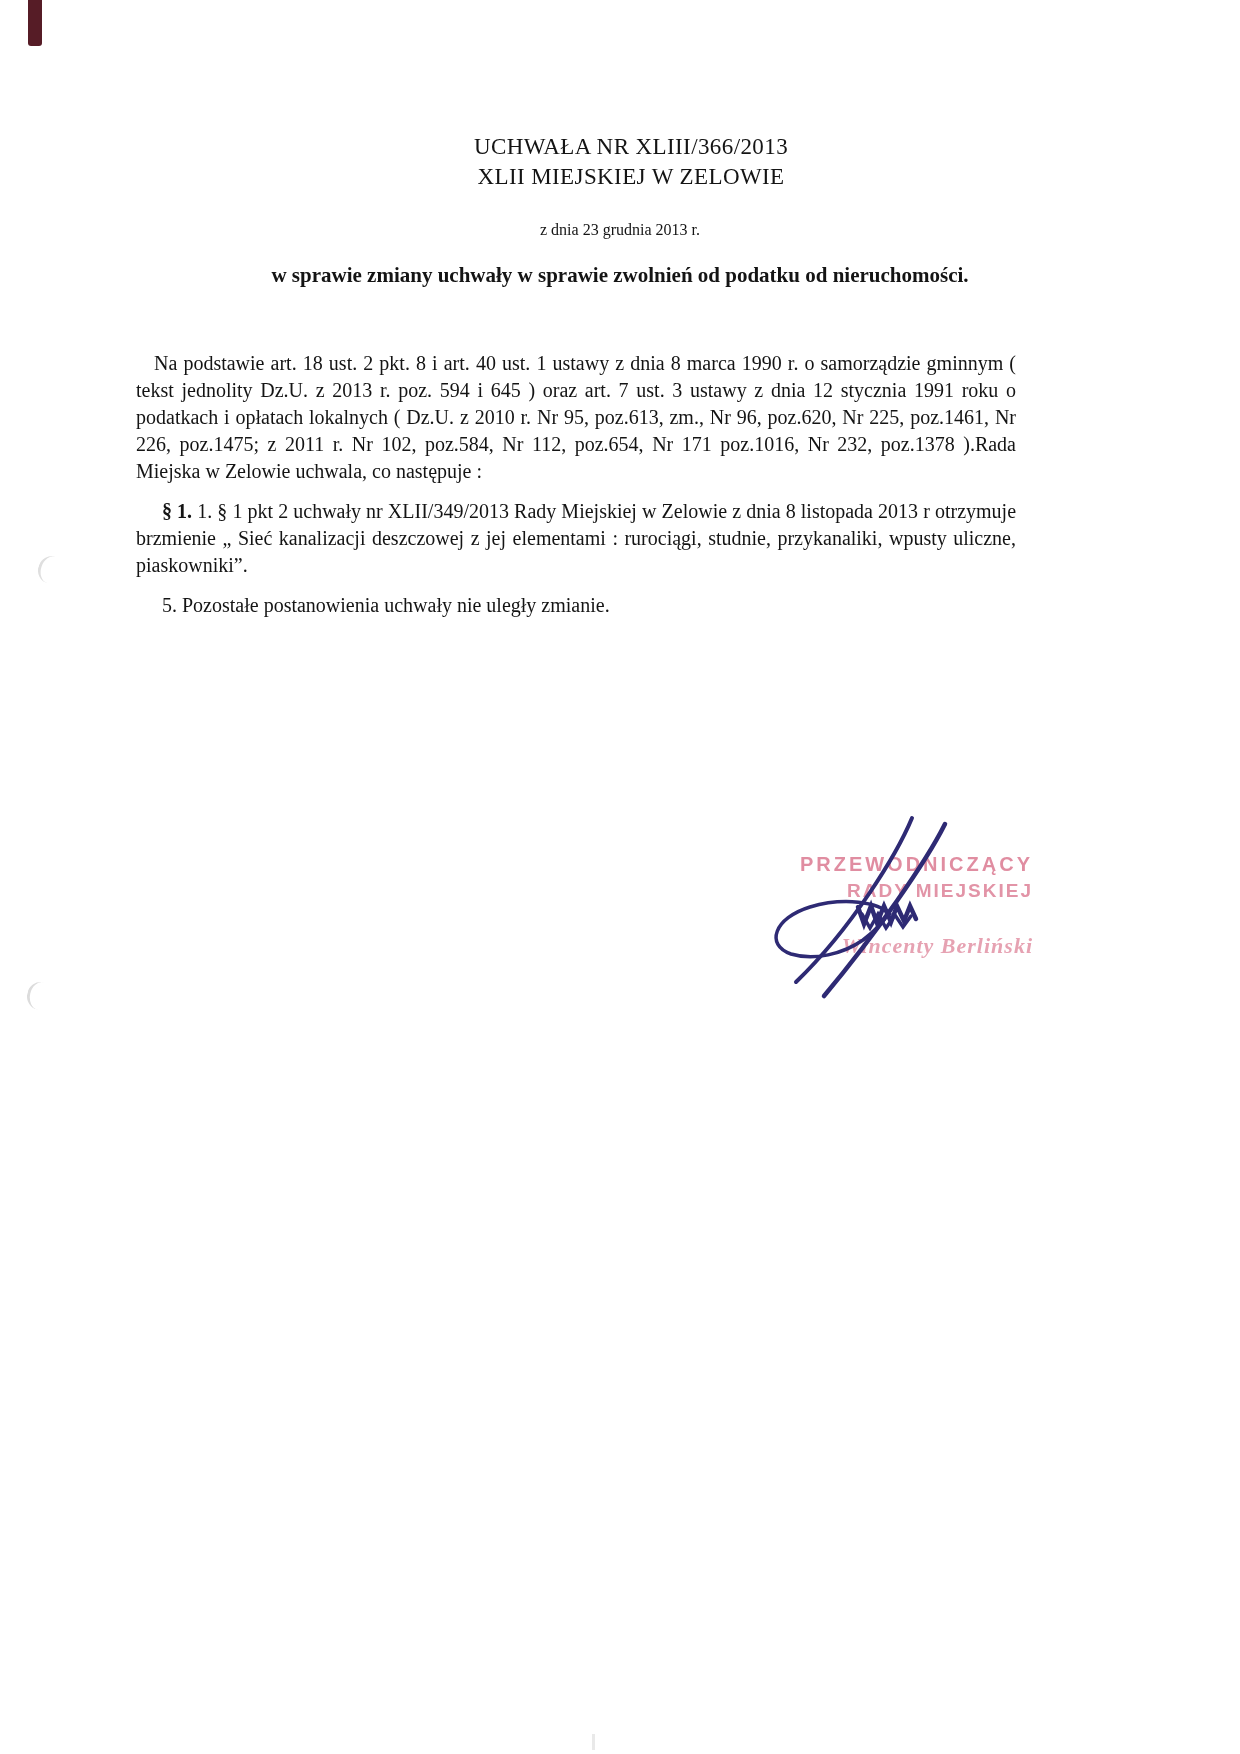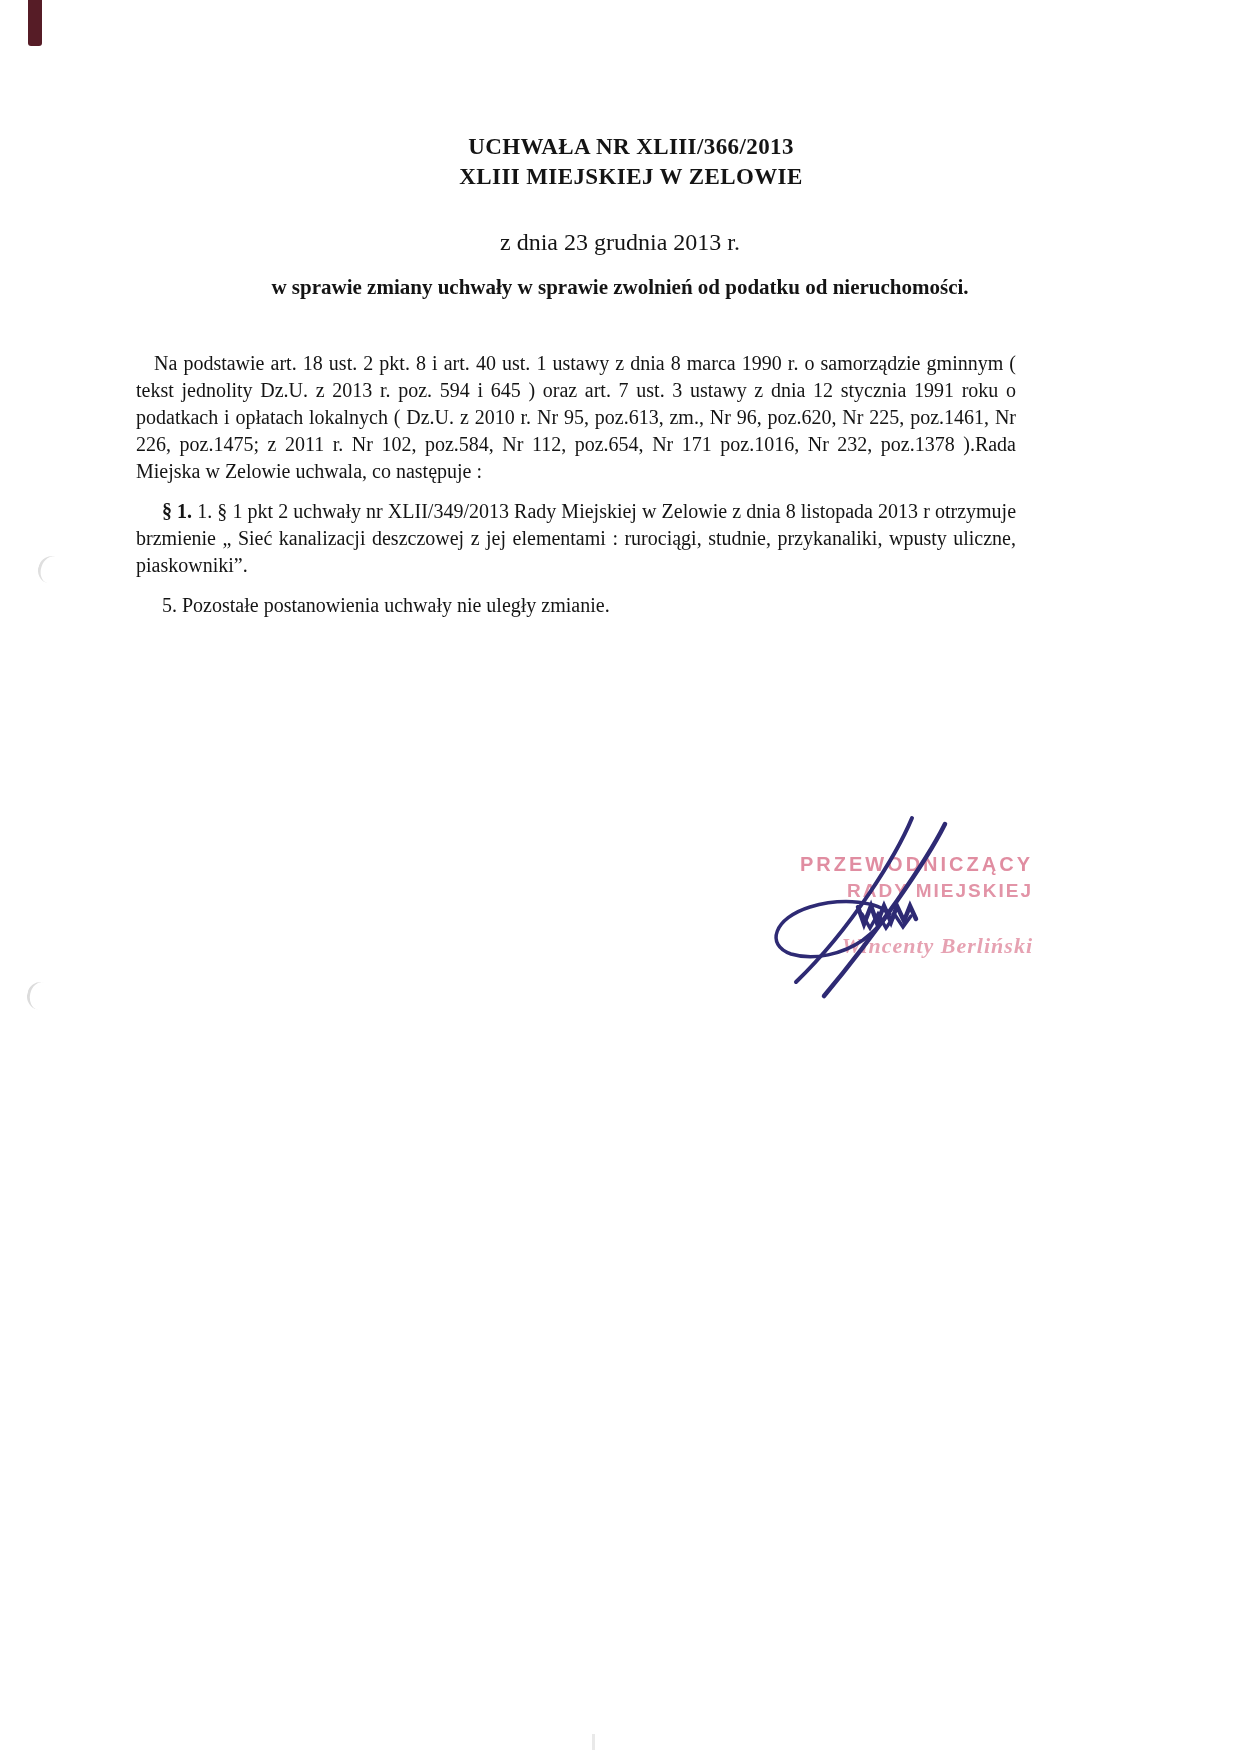--- a/index.html
+++ b/index.html
@@ -13,22 +13,22 @@
   }
   
   .artifact{position:absolute;pointer-events:none;}
   .red-bar{left:28px;top:0;width:14px;height:46px;background:#561c26;border-radius:0 0 3px 3px;}
   .curve-mark{width:24px;height:28px;border-left:3px solid #dadada;border-radius:50%;opacity:.85;}
   .curve-1{left:38px;top:556px;transform:rotate(18deg);}
   .curve-2{left:27px;top:982px;transform:rotate(12deg);border-color:#d6d6d6;}
   .bottom-tick{left:592px;top:1734px;width:3px;height:16px;background:#e9e9e9;}
   
   .doc-header{position:absolute;top:132px;left:0;width:1240px;text-align:center;}
-  .title-line{font-size:23px;font-weight:bold;line-height:30px;letter-spacing:.4px;padding-left:22px;}
-  .date-line{font-size:24px;line-height:26px;margin-top:37px;}
+  .title-line{font-size:23px;font-weight:normal;line-height:30px;letter-spacing:.4px;padding-left:22px;}
+  .date-line{font-size:16px;line-height:26px;margin-top:25px;}
   .subject-line{font-size:21px;font-weight:bold;line-height:26px;margin-top:19px;}
   
   .doc-body{
     position:absolute;top:350px;left:136px;width:880px;
     font-size:20px;line-height:27px;text-align:justify;
   }
   .para{margin:0;}
   .para + .para{margin-top:13px;}
   .indent-sm{text-indent:18px;}
   .indent-md{text-indent:26px;}
@@ -57,21 +57,21 @@
 
 <div class="page">
 
   <div class="artifact red-bar"></div>
   <div class="artifact curve-mark curve-1"></div>
   <div class="artifact curve-mark curve-2"></div>
   <div class="artifact bottom-tick"></div>
 
   <header class="doc-header">
     <div class="title-line">UCHWAŁA NR XLIII/366/2013</div>
-    <div class="title-line">XLIII MIEJSKIEJ W ZELOWIE</div>
+    <div class="title-line">XLII MIEJSKIEJ W ZELOWIE</div>
     <div class="date-line">z dnia 23 grudnia 2013 r.</div>
     <div class="subject-line">w sprawie zmiany uchwały w sprawie zwolnień od podatku od nieruchomości.</div>
   </header>
 
   <main class="doc-body">
     <p class="para indent-sm">Na podstawie art. 18 ust. 2 pkt. 8 i art. 40 ust. 1 ustawy z dnia 8 marca 1990 r. o samorządzie gminnym ( tekst jednolity Dz.U. z 2013 r. poz. 594 i 645 ) oraz art. 7 ust. 3 ustawy z dnia 12 stycznia 1991 roku o podatkach i opłatach lokalnych ( Dz.U. z 2010 r. Nr 95, poz.613, zm., Nr 96, poz.620, Nr 225, poz.1461, Nr 226, poz.1475; z 2011 r. Nr 102, poz.584, Nr 112, poz.654, Nr 171 poz.1016, Nr 232, poz.1378 ).Rada Miejska w Zelowie uchwala, co następuje :</p>
 
     <p class="para indent-md"><span class="lead">§ 1.</span> <span>1. § 1 pkt 2 uchwały nr XLII/349/2013 Rady Miejskiej w Zelowie z dnia 8 listopada  2013 r otrzymuje brzmienie „ Sieć kanalizacji deszczowej z jej elementami : rurociągi, studnie, przykanaliki, wpusty uliczne, piaskowniki”.</span></p>
 
     <p class="para indent-md"><span>5. Pozostałe postanowienia uchwały nie uległy zmianie.</span></p>

